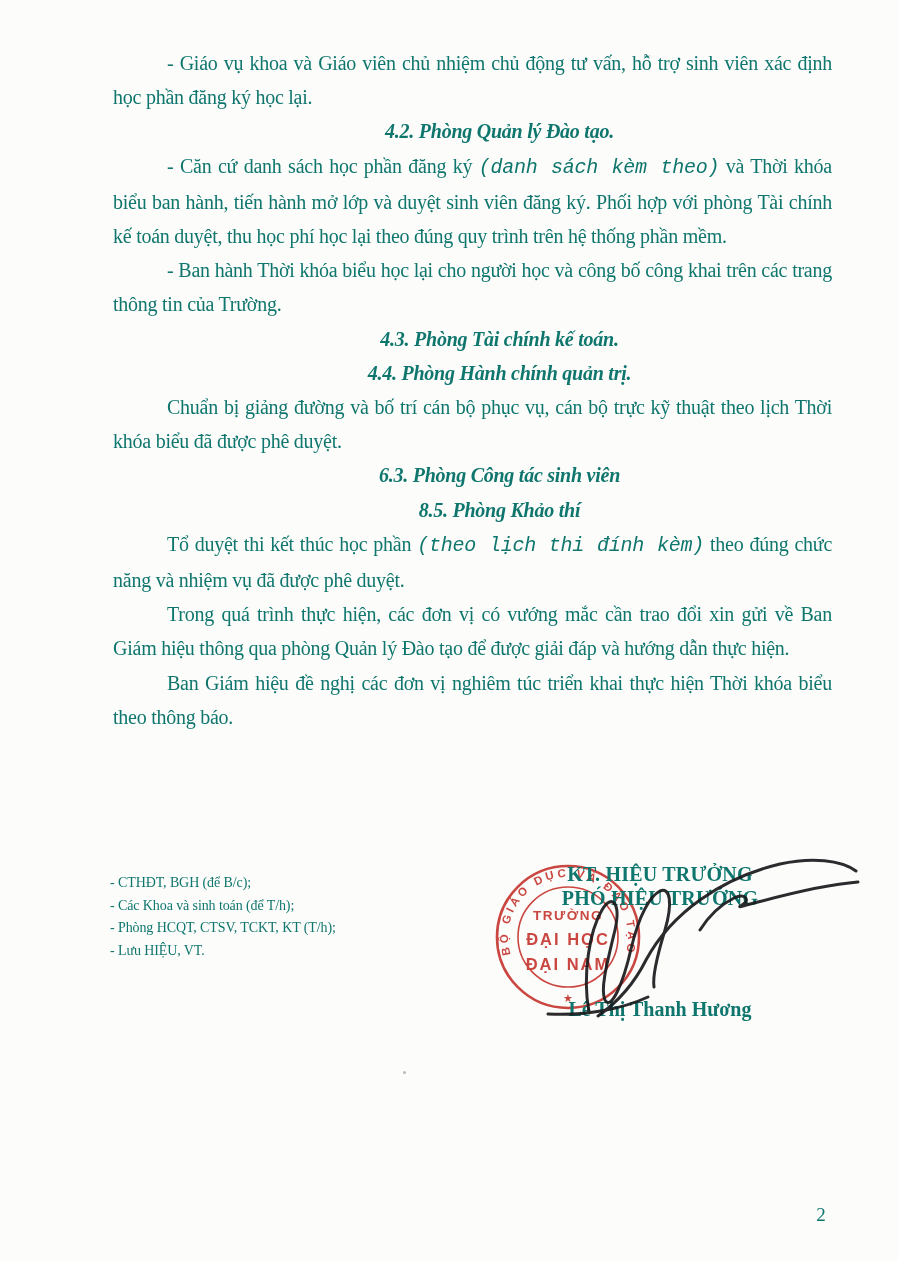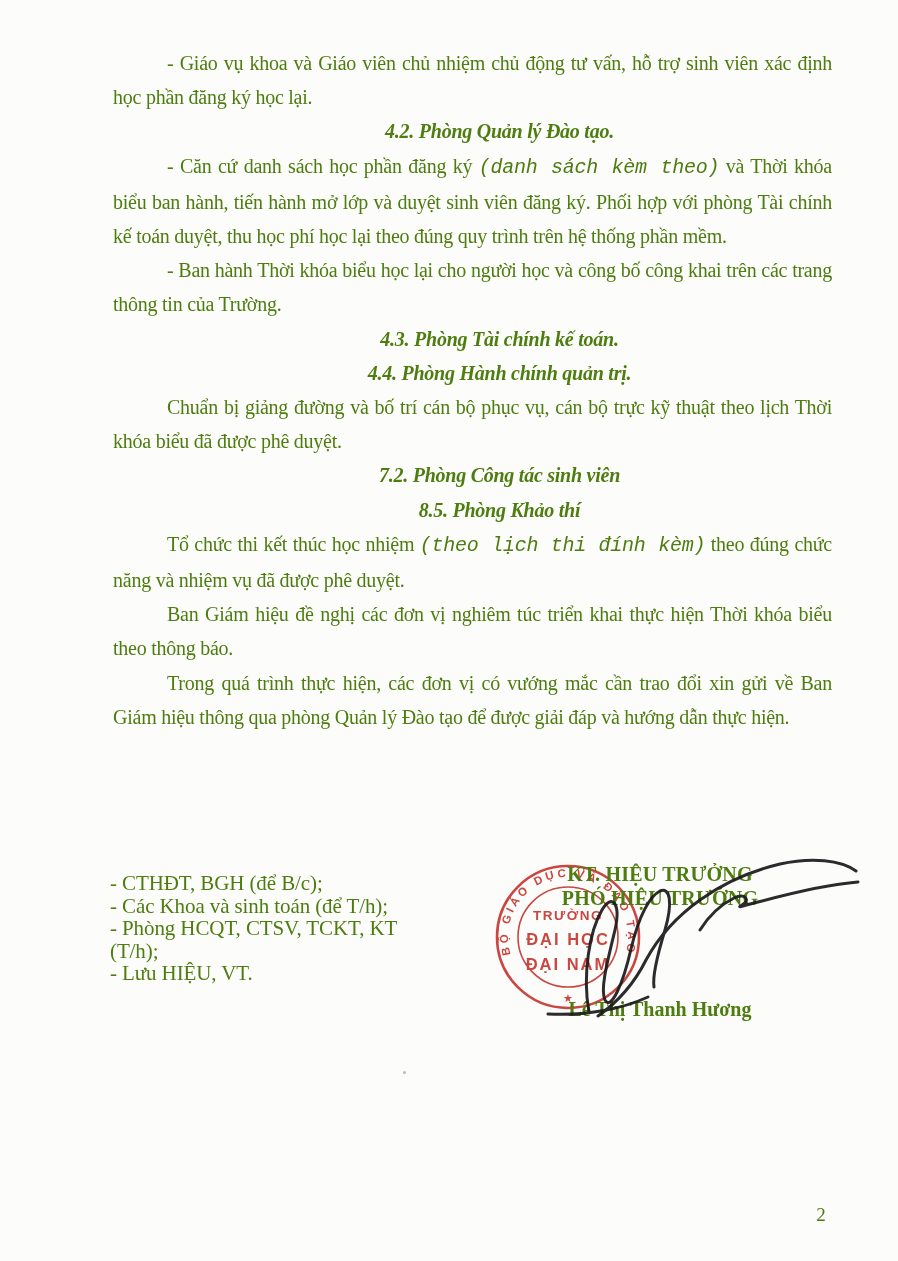--- a/index.html
+++ b/index.html
@@ -1,32 +1,32 @@
 <!DOCTYPE html>
 <html><head>
 <meta charset="utf-8">
 <style>
   html,body{margin:0;padding:0;background:#e8e8e8;}
   .page{
     position:relative;width:898px;height:1261px;margin:0 auto;
     background:#fcfcfa;overflow:hidden;
-    font-family:"Liberation Serif","DejaVu Serif",serif;color:#4d7c0f;
+    font-family:"Liberation Serif","DejaVu Serif",serif;color:#0f766e;
   }
   
   .doc-body{
     position:absolute;left:113px;top:46px;width:719px;
     font-size:20px;line-height:34.2px;letter-spacing:-0.25px;
   }
   .para{margin:0;text-align:justify;text-indent:54px;}
   .para.heading{font-weight:bold;font-style:italic;text-align:center;}
   .seg-italic{font-style:italic;font-family:Liberation Mono, monospace;}
   
   .recipients{position:absolute;left:110px;top:864px;width:330px;}
   .recipients-label{font-weight:bold;font-style:italic;font-size:19px;margin-left:5px;}
-  .recipients-list{list-style:none;margin:8px 0 0 0;padding:0;font-size:21px;line-height:22.6px;letter-spacing:-0.1px;}
+  .recipients-list{list-style:none;margin:8px 0 0 0;padding:0;font-size:14px;line-height:22.6px;letter-spacing:-0.1px;}
   
   .sig-titles{
     position:absolute;left:488px;top:863px;width:344px;text-align:center;
     font-weight:bold;font-size:20px;line-height:23.5px;letter-spacing:.2px;z-index:3;
   }
   .signer-name{
     position:absolute;left:488px;top:998px;width:344px;text-align:center;
     font-weight:bold;font-size:20px;z-index:3;
   }
   .stamp-svg{position:absolute;left:492px;top:861px;z-index:2;opacity:.9;}
@@ -44,25 +44,25 @@
 <div class="page">
 
   <div class="doc-body">
       <p class="para"><span>- Giáo vụ khoa và Giáo viên chủ nhiệm chủ động tư vấn, hỗ trợ sinh viên xác định học phần đăng ký học lại.</span></p>
       <p class="para heading"><span>4.2. Phòng Quản lý Đào tạo.</span></p>
       <p class="para"><span>- Căn cứ danh sách học phần đăng ký </span><span class="seg-italic">(danh sách kèm theo)</span><span> và Thời khóa biểu ban hành, tiến hành mở lớp và duyệt sinh viên đăng ký. Phối hợp với phòng Tài chính kế toán duyệt, thu học phí học lại theo đúng quy trình trên hệ thống phần mềm.</span></p>
       <p class="para"><span>- Ban hành Thời khóa biểu học lại cho người học và công bố công khai trên các trang thông tin của Trường.</span></p>
       <p class="para heading"><span>4.3. Phòng Tài chính kế toán.</span></p>
       <p class="para heading"><span>4.4. Phòng Hành chính quản trị.</span></p>
       <p class="para"><span>Chuẩn bị giảng đường và bố trí cán bộ phục vụ, cán bộ trực kỹ thuật theo lịch Thời khóa biểu đã được phê duyệt.</span></p>
-      <p class="para heading"><span>7.2. Phòng Công tác sinh viên</span></p>
+      <p class="para heading"><span>6.3. Phòng Công tác sinh viên</span></p>
       <p class="para heading"><span>8.5. Phòng Khảo thí</span></p>
-      <p class="para"><span>Tổ chức thi kết thúc học nhiệm </span><span class="seg-italic">(theo lịch thi đính kèm)</span><span> theo đúng chức năng và nhiệm vụ đã được phê duyệt.</span></p>
+      <p class="para"><span>Tổ duyệt thi kết thúc học phần </span><span class="seg-italic">(theo lịch thi đính kèm)</span><span> theo đúng chức năng và nhiệm vụ đã được phê duyệt.</span></p>
+      <p class="para"><span>Trong quá trình thực hiện, các đơn vị có vướng mắc cần trao đổi xin gửi về Ban Giám hiệu thông qua phòng Quản lý Đào tạo để được giải đáp và hướng dẫn thực hiện.</span></p>
       <p class="para"><span>Ban Giám hiệu đề nghị các đơn vị nghiêm túc triển khai thực hiện Thời khóa biểu theo thông báo.</span></p>
-      <p class="para"><span>Trong quá trình thực hiện, các đơn vị có vướng mắc cần trao đổi xin gửi về Ban Giám hiệu thông qua phòng Quản lý Đào tạo để được giải đáp và hướng dẫn thực hiện.</span></p>
     </div>
 
   <div class="recipients">
     <ul class="recipients-list">
         <li>- CTHĐT, BGH (để B/c);</li>
         <li>- Các Khoa và sinh toán (để T/h);</li>
         <li>- Phòng HCQT, CTSV, TCKT, KT (T/h);</li>
         <li>- Lưu HIỆU, VT.</li>
       </ul>
   </div>

